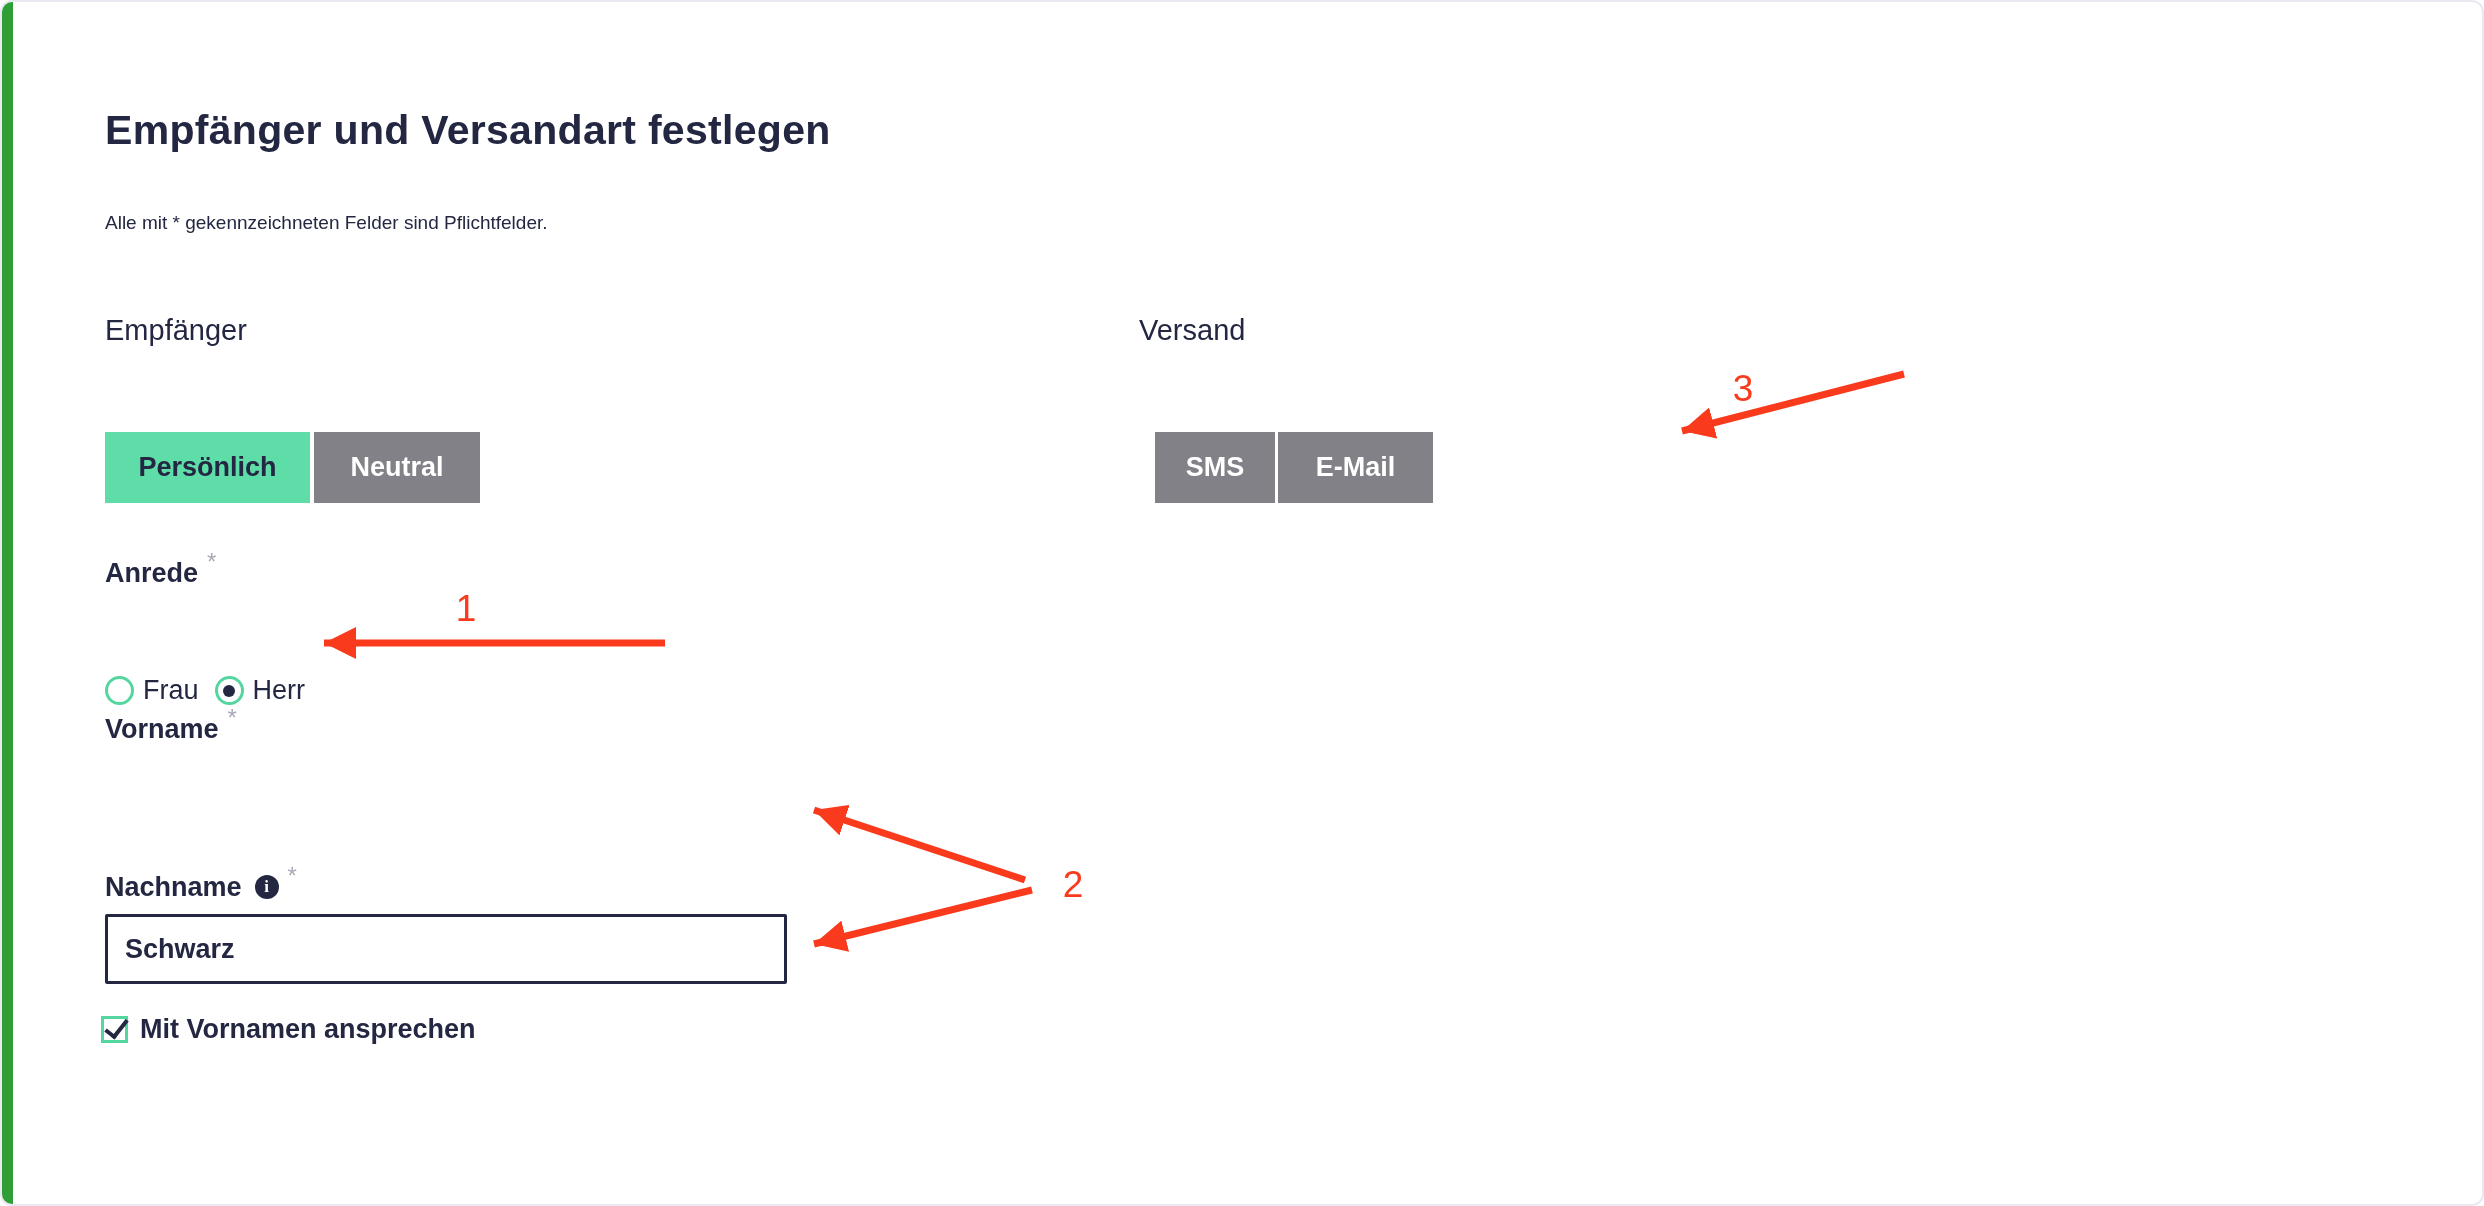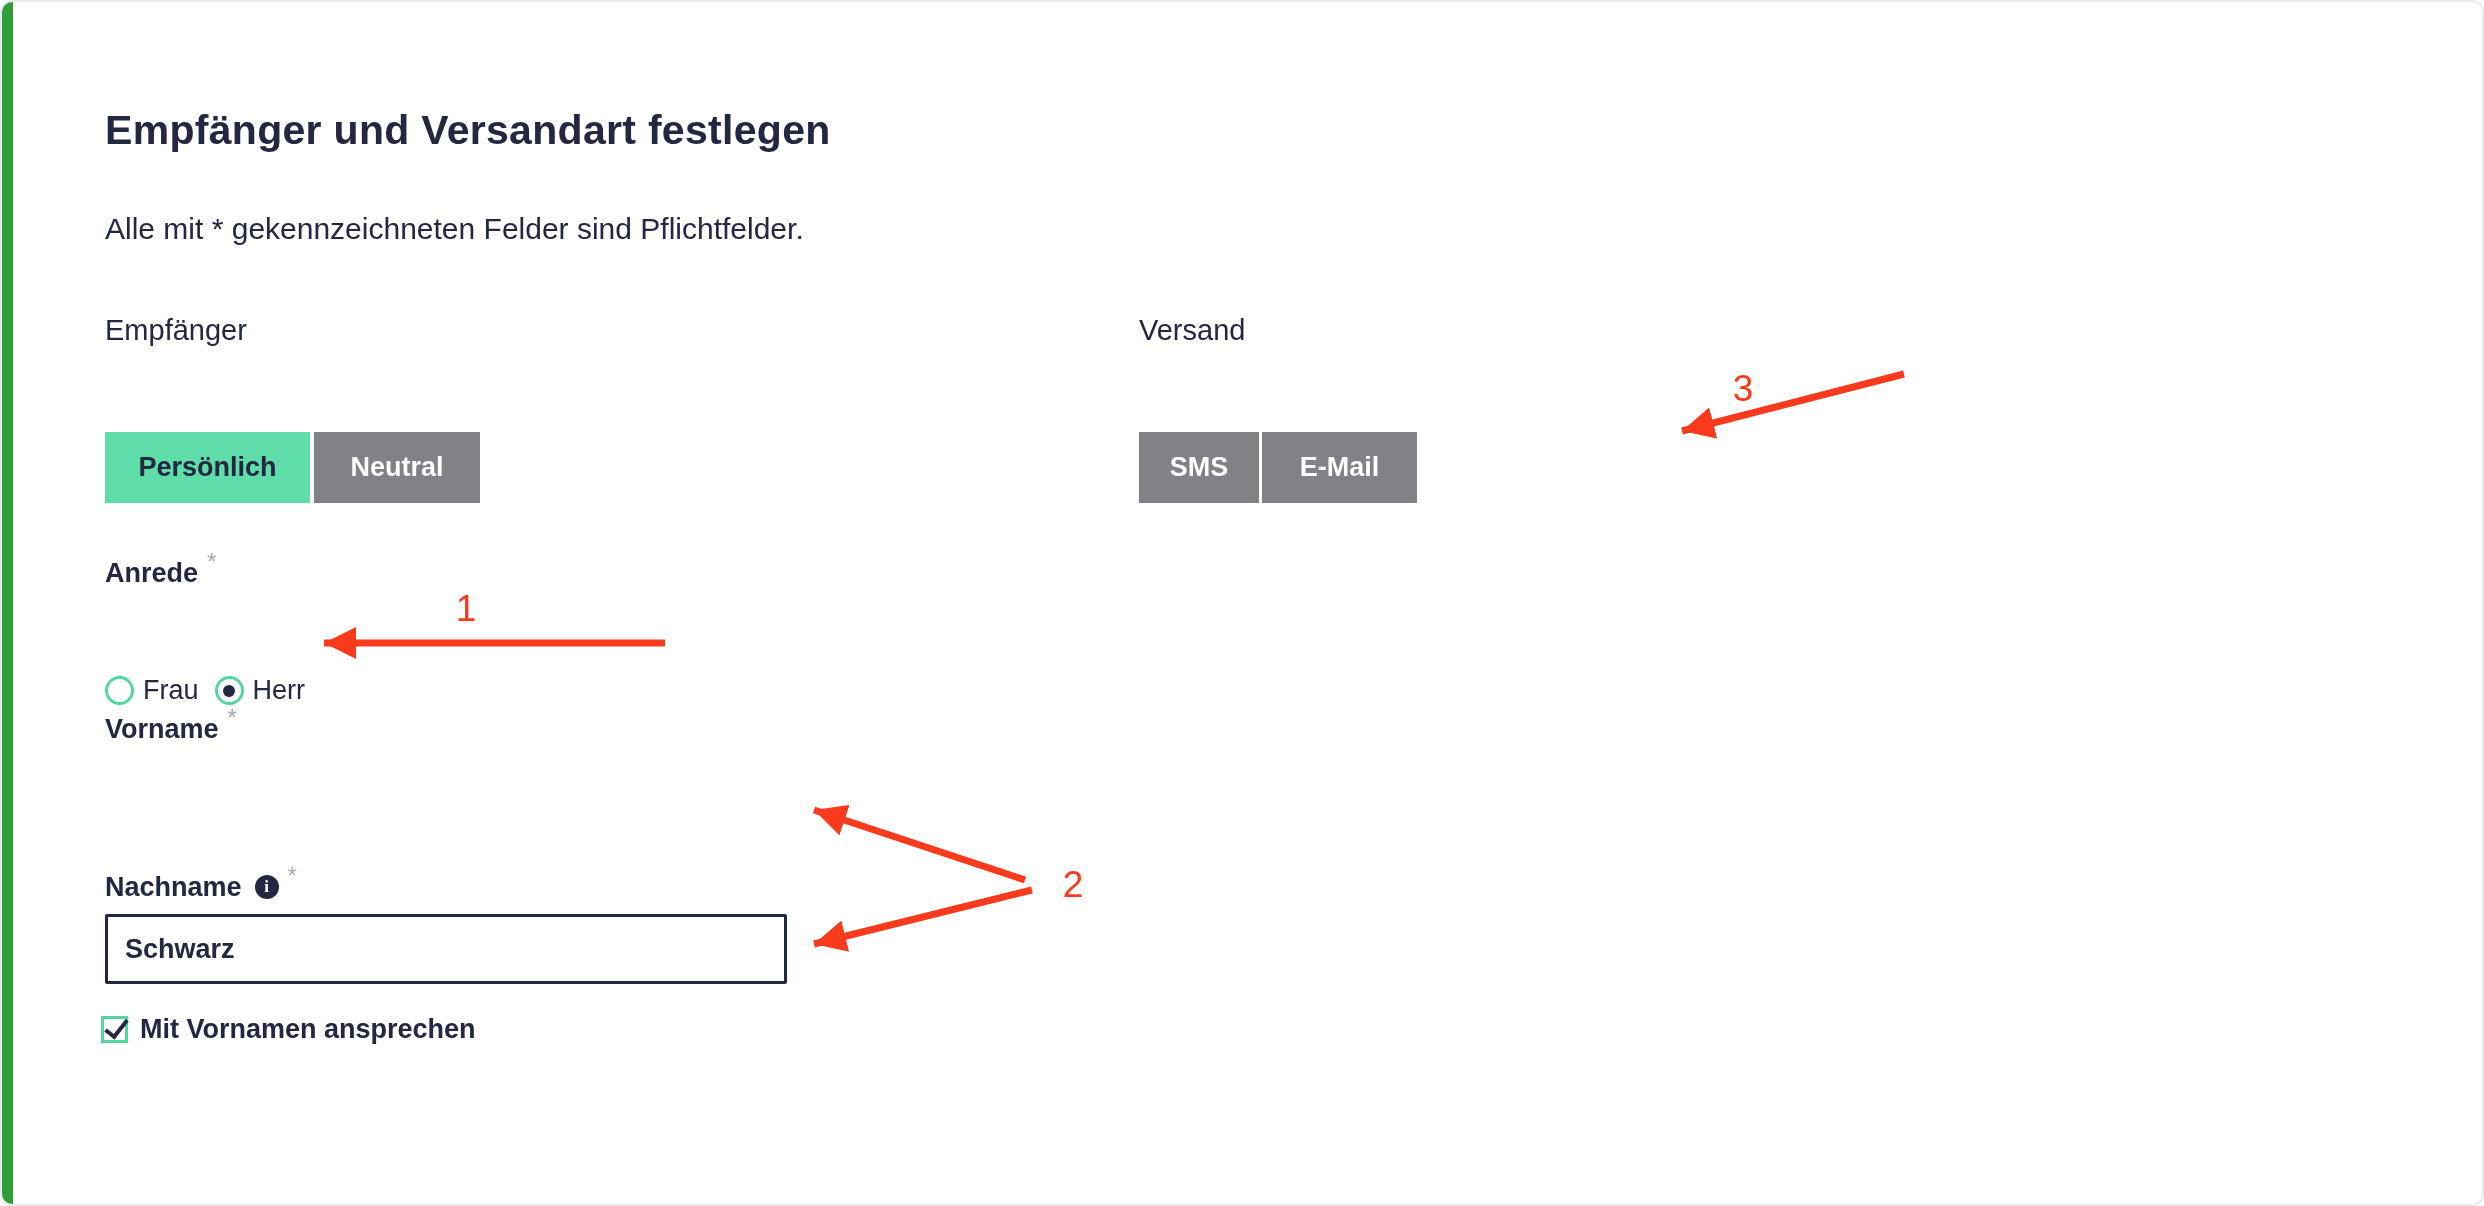--- a/index.html
+++ b/index.html
@@ -4,35 +4,35 @@
 <style>
   html,body{margin:0;padding:0;background:#fff;}
   body{font-family:"Liberation Sans",sans-serif;}
   .canvas{position:relative;width:2484px;height:1206px;background:#fff;overflow:hidden;}
   .card{position:absolute;inset:0;border:2px solid #e9e9f2;border-radius:12px;background:#fff;overflow:hidden;}
   .green-bar{position:absolute;left:0;top:0;bottom:0;width:11px;background:#2f9e36;}
 
   .abs{position:absolute;}
 
   .page-title{left:103px;top:78px;font-size:41px;font-weight:700;color:#232741;letter-spacing:.3px;}
-  .required-note{left:103px;top:210px;font-size:30px;color:#232741;}
+  .required-note{left:103px;top:210px;font-size:19px;color:#232741;}
   .section-label{font-size:29px;color:#232741;}
   .sec-empfaenger{left:103px;top:312px;}
   .sec-versand{left:1137px;top:312px;}
 
   .toggle-row{display:flex;align-items:stretch;height:71px;}
   .tone-toggle{left:103px;top:430px;gap:4px;}
   .method-toggle{left:1137px;top:430px;gap:3px;}
   .toggle-btn{display:flex;align-items:center;justify-content:center;
     font-size:27px;font-weight:700;border:none;cursor:pointer;
     background:#818187;color:#ffffff;font-family:"Liberation Sans",sans-serif;}
   .toggle-btn.active{background:#5fdda9;color:#232741;}
   .w-persoenlich{width:205px;}
   .w-neutral{width:166px;}
-  .w-sms{width:120px;}
+  .w-sms{width:120px;margin-left:16px;}
   .w-email{width:155px;}
   .w-linkgen{width:274px;}
 
   .field-label{font-size:27px;font-weight:700;color:#232741;display:flex;align-items:flex-start;}
   .lbl-anrede{left:103px;top:556px;}
   .lbl-vorname{left:103px;top:712px;}
   .lbl-nachname{left:103px;top:870px;}
   .req-star{font-size:24px;font-weight:400;color:#a9a9b6;position:relative;top:-10px;margin-left:9px;}
   .info-icon{width:24px;height:24px;border-radius:50%;background:#232741;margin-left:13px;margin-top:3px;
     display:inline-flex;align-items:center;justify-content:center;cursor:pointer;position:relative;}

